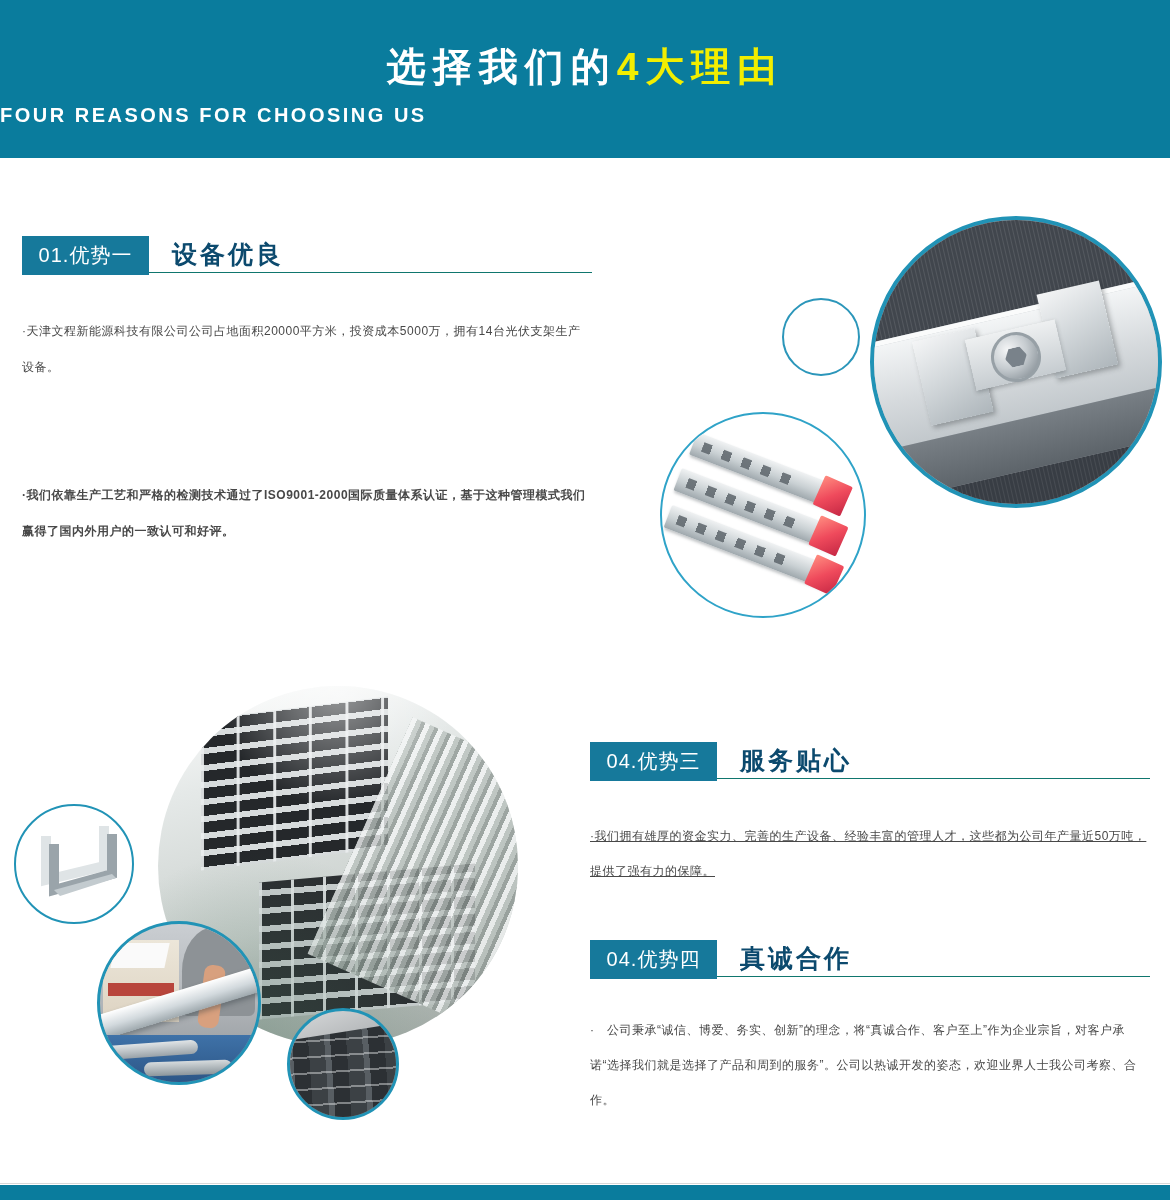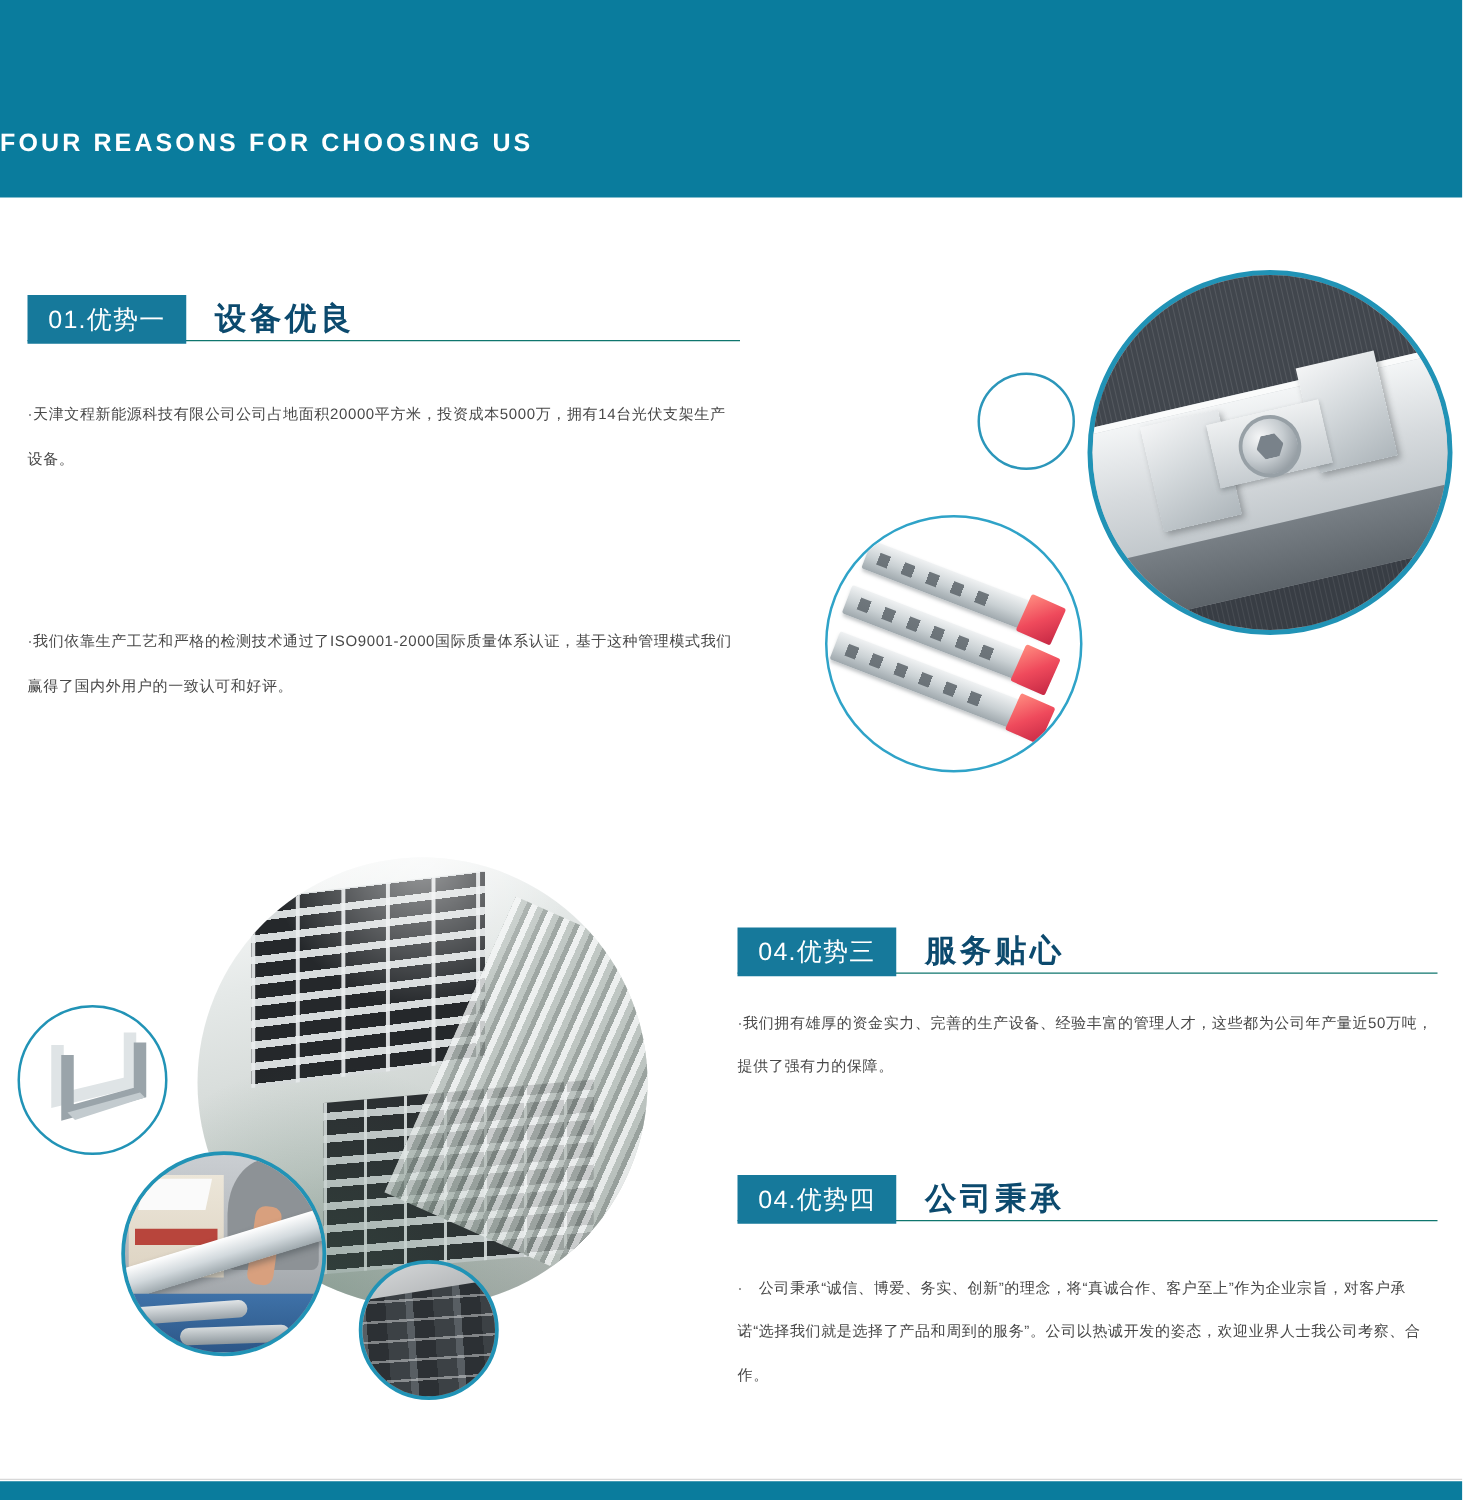--- a/index.html
+++ b/index.html
@@ -33,22 +33,22 @@
     font-size:25px;font-weight:700;color:#0c4a6e;letter-spacing:3px;
   }
   .sec-body{
     font-size:12px;color:#484848;line-height:36px;letter-spacing:0.5px;text-align:left;
   }
   #s1{left:22px;top:236px;width:570px;}
   #s2{left:22px;top:445px;width:570px;}
   #s3{left:590px;top:742px;width:560px;}
   #s4{left:590px;top:940px;width:560px;}
   #s1 .sec-body{margin-top:40px;}
-  #s2 .sec-body{margin-top:50px;}
-  #s3 .sec-body{margin-top:22px;line-height:35px;}
+  #s2 .sec-body{margin-top:32px;font-weight:bold;}
+  #s3 .sec-body{margin-top:40px;line-height:35px;text-decoration:underline;}
   #s4 .sec-body{margin-top:36px;line-height:35px;}
   
   .pcircle{position:absolute;border-radius:50%;overflow:hidden;box-sizing:border-box;}
   
   #c-empty{left:782px;top:298px;width:78px;height:78px;border:2px solid #2b96ba;background:#ffffff;}
   
   #c-clamp{left:870px;top:216px;width:292px;height:292px;border:4px solid #2193b6;background:#b9bfc4;}
   .clamp-rotor{position:absolute;left:-40%;top:-22%;width:180%;height:150%;transform:rotate(-13deg);}
   .cr-sky{height:14%;background:#c6ccd0;}
   .cr-panel-top{height:22%;background:
@@ -133,20 +133,23 @@
   
   #footer-line{position:absolute;left:0;top:1183px;width:1170px;height:1px;background:#d8d8d8;}
   #footer-band{position:absolute;left:0;top:1185px;width:1170px;height:15px;background:#0a7c9d;}
 </style>
 </head>
 <body>
 
 <div id="page">
 
   <div id="band">
+    <div class="title">
+      <span class="t-white">选择我们的</span><span class="t-yellow">4大理由</span>
+    </div>
     <div class="subtitle">FOUR REASONS FOR CHOOSING US</div>
   </div>
 
   <div class="section" id="s1">
     <div class="sec-head">
       <div class="badge">01.优势一</div>
       <div class="sec-title">设备优良</div>
     </div>
     <div class="sec-body">·天津文程新能源科技有限公司公司占地面积20000平方米，投资成本5000万，拥有14台光伏支架生产设备。</div>
   </div>
@@ -159,21 +162,21 @@
     <div class="sec-head">
       <div class="badge">04.优势三</div>
       <div class="sec-title">服务贴心</div>
     </div>
     <div class="sec-body">·我们拥有雄厚的资金实力、完善的生产设备、经验丰富的管理人才，这些都为公司年产量近50万吨，提供了强有力的保障。</div>
   </div>
 
   <div class="section" id="s4">
     <div class="sec-head">
       <div class="badge">04.优势四</div>
-      <div class="sec-title">公司秉承</div>
+      <div class="sec-title">真诚合作</div>
     </div>
     <div class="sec-body">·　公司秉承“诚信、博爱、务实、创新”的理念，将“真诚合作、客户至上”作为企业宗旨，对客户承诺“选择我们就是选择了产品和周到的服务”。公司以热诚开发的姿态，欢迎业界人士我公司考察、合作。</div>
   </div>
 
   <div class="pcircle" id="c-steel">
     <div class="stack-a"></div>
     <div class="stack-b"></div>
     <div class="beams"></div>
     <div class="steel-tint"></div>
   </div>

